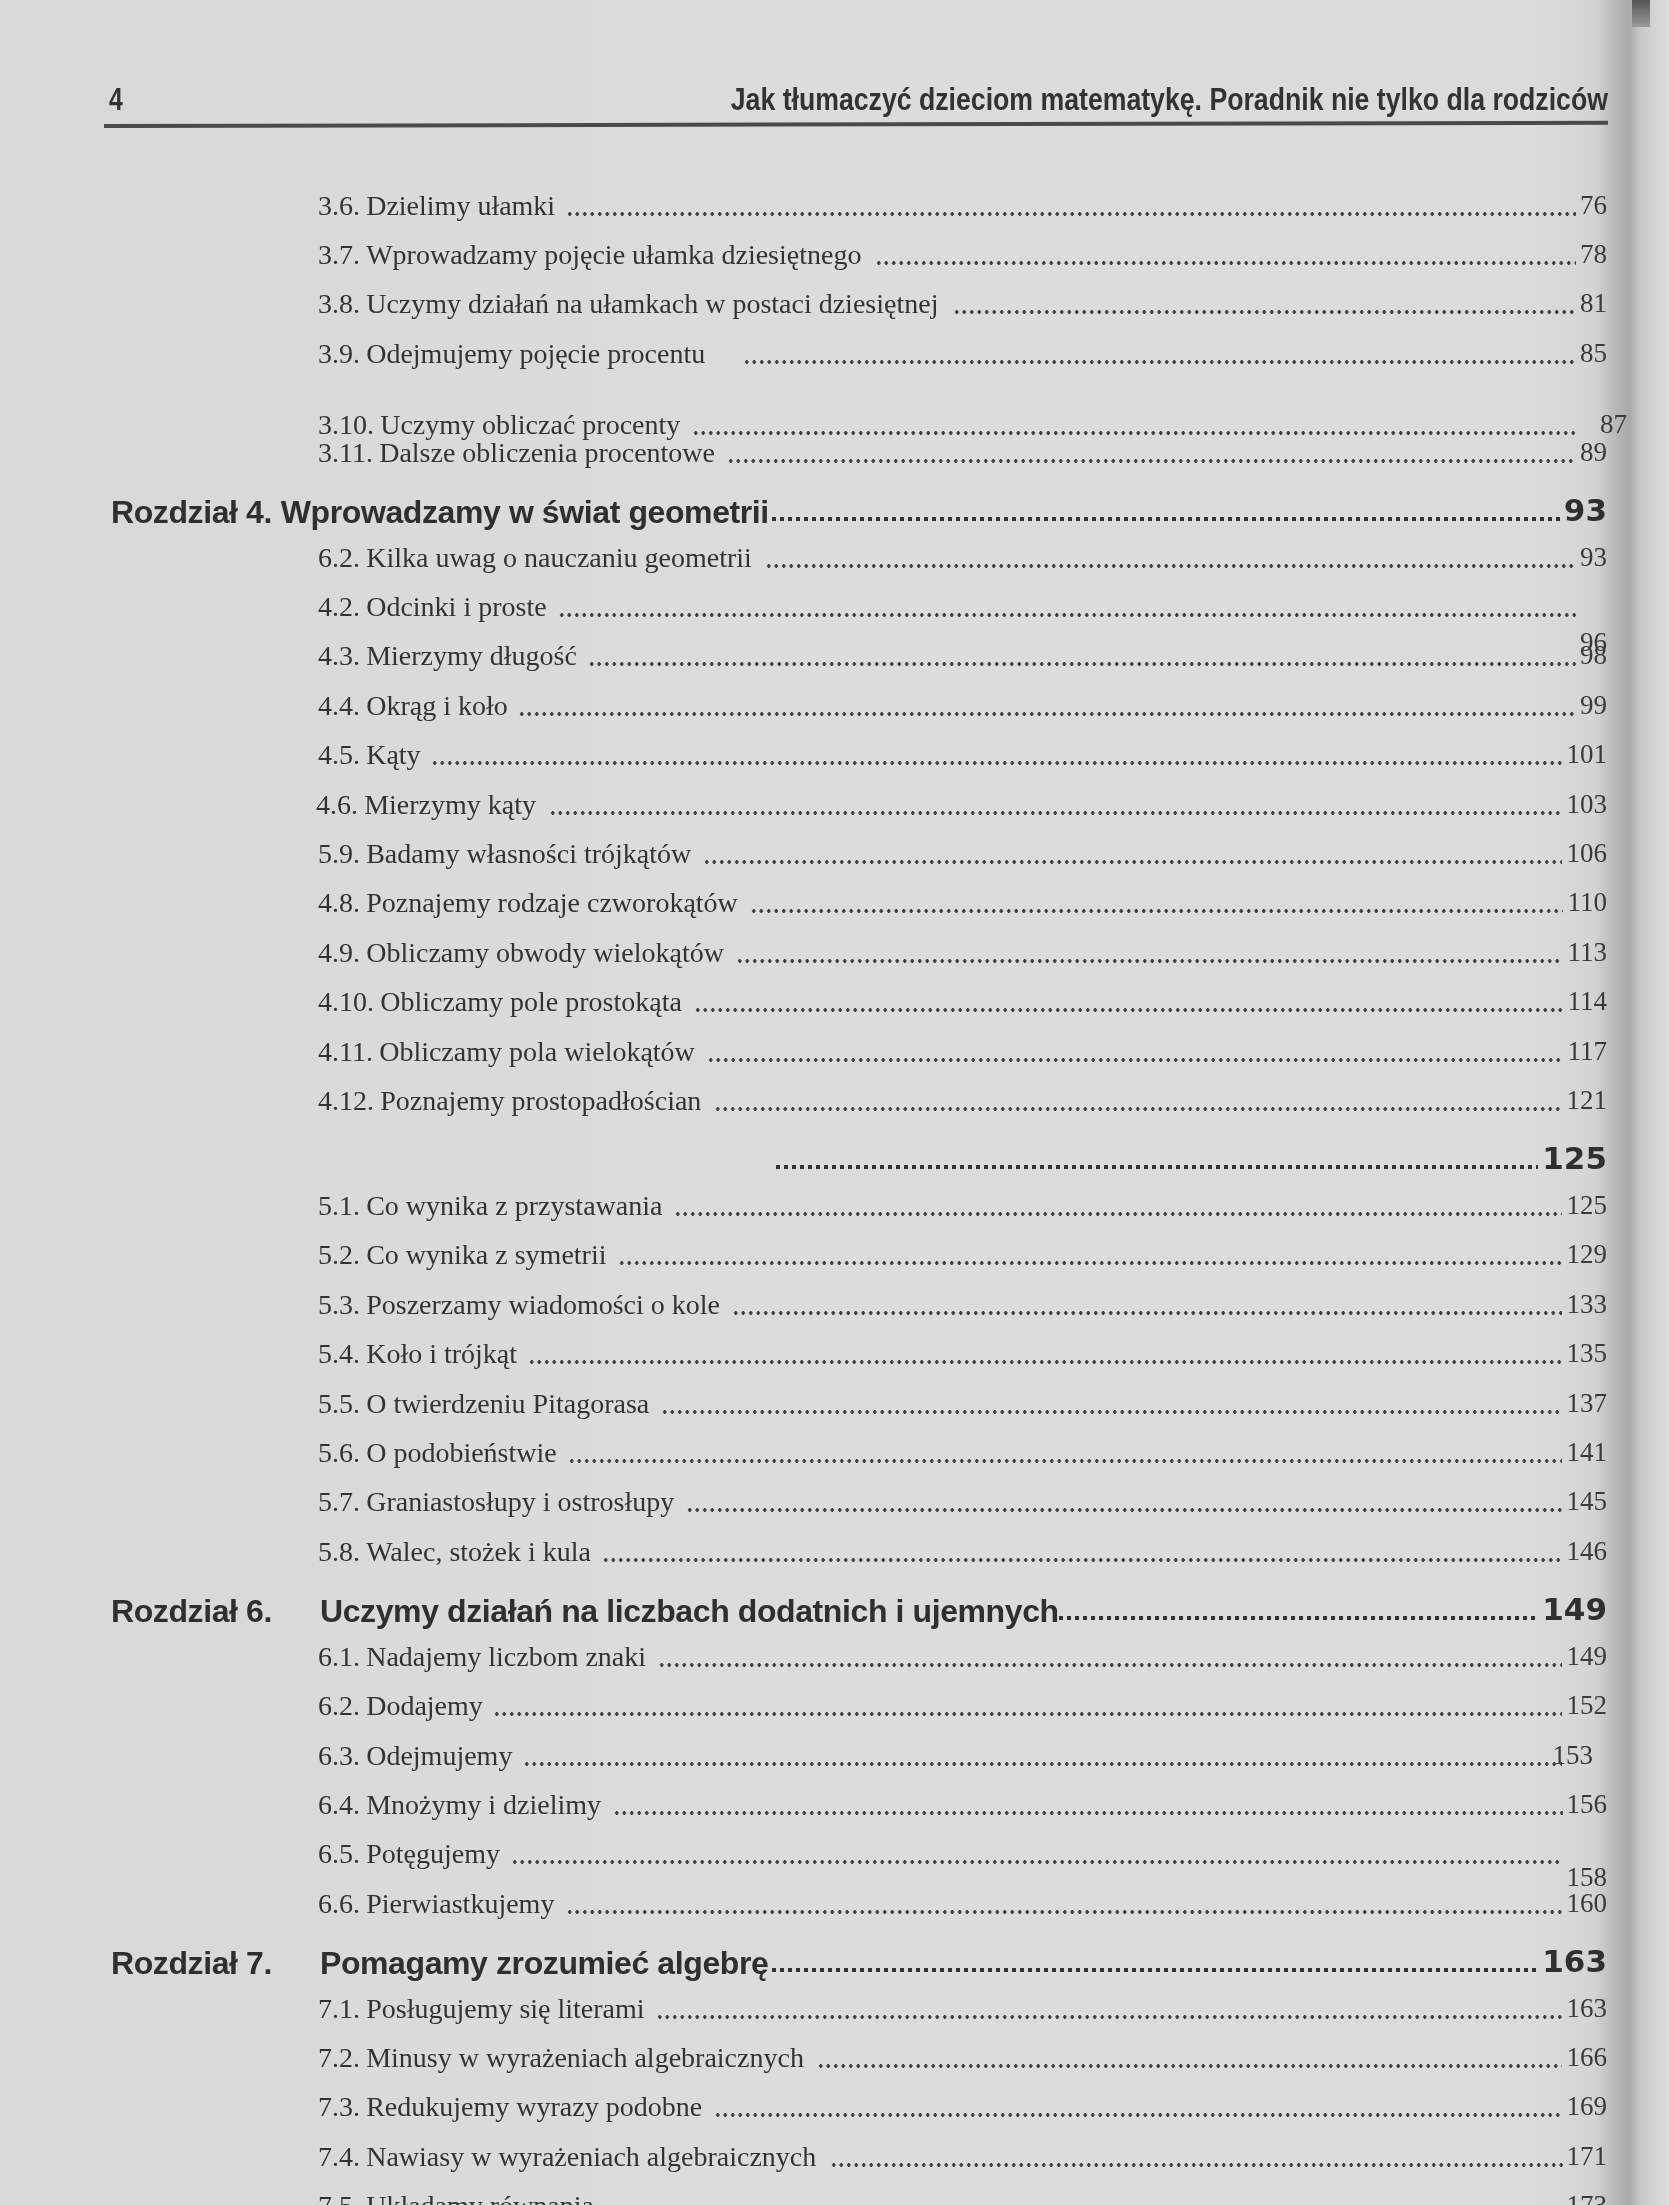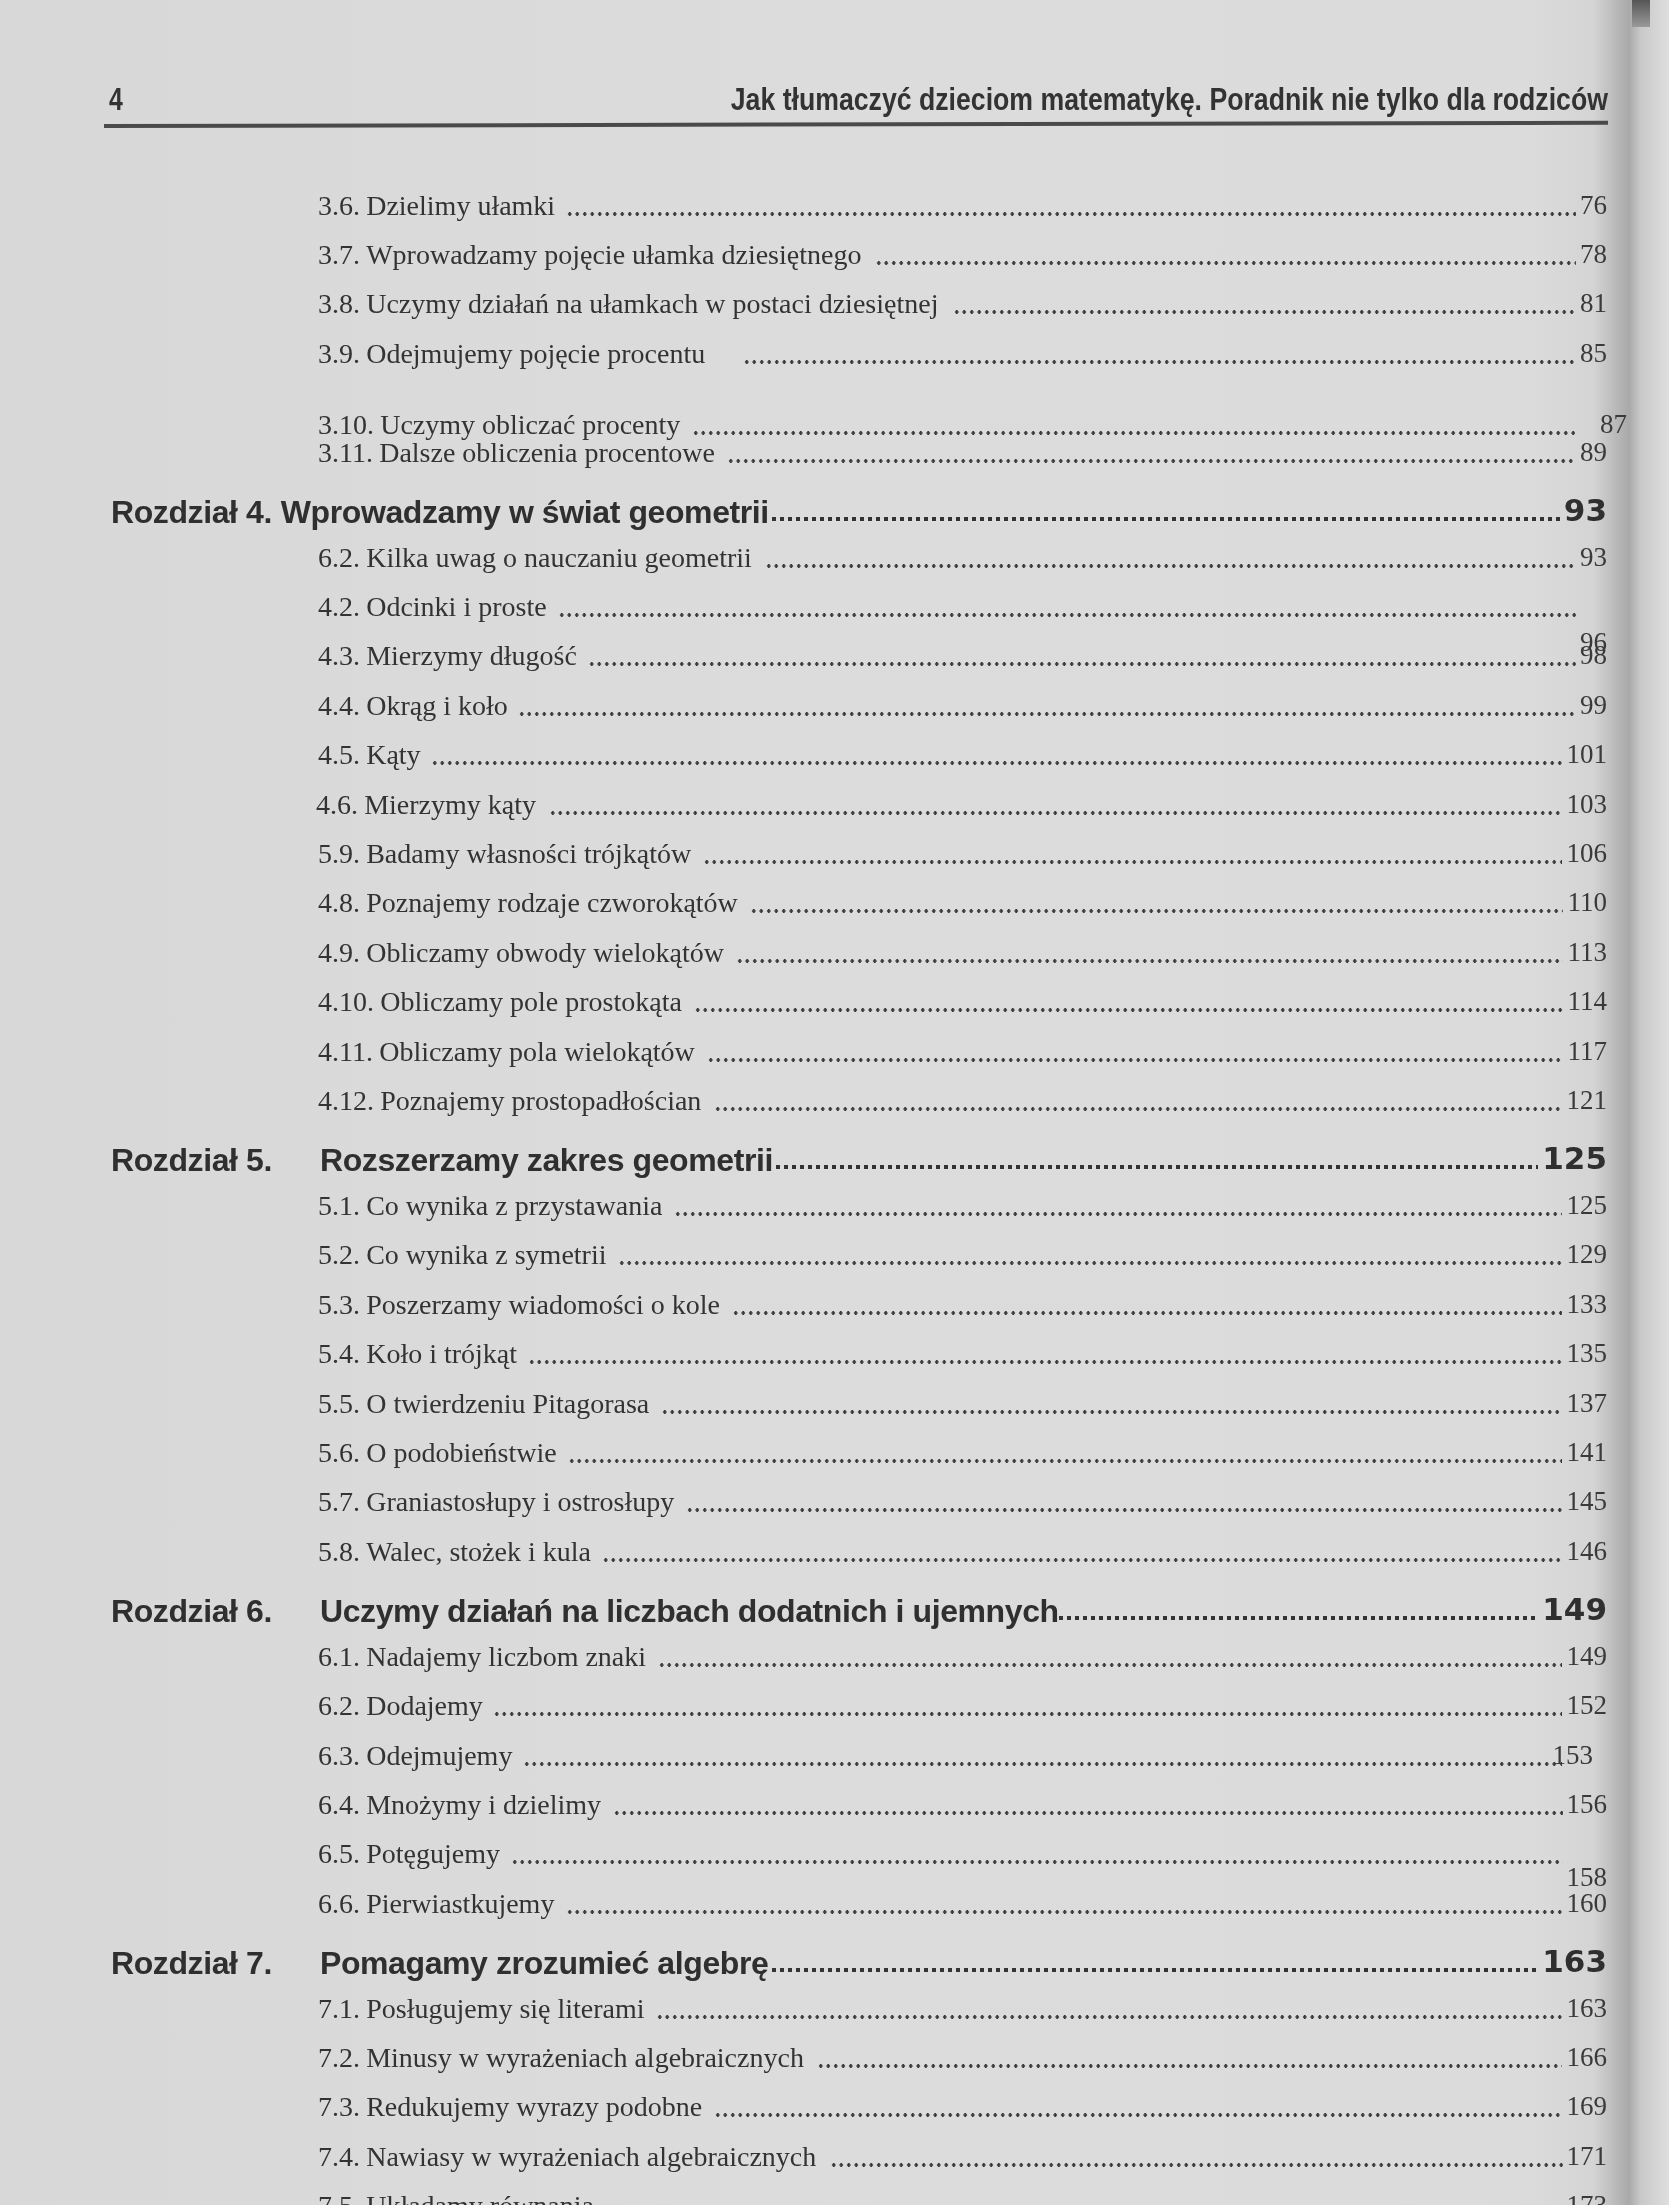--- a/index.html
+++ b/index.html
@@ -220,24 +220,20 @@
       </div>
       <div class="row sec" style="top: 1085px;">
         <div class="label" style="left: 318px;">
           <span class="num">4.12.</span>
           <span>Poznajemy prostopadłościan</span>
         </div>
         <div class="leader" style="left: 714px; width: 849px; top: 22px;"></div>
         <div class="pg" style="right: 62px; top: 0px;">121</div>
       </div>
       <div class="row chap" style="top: 1142px;">
-        <div class="label" style="left: 111px;">
-          <span class="cnum" style="margin-right: 48px;">Rozdział 5.</span>
-          <span>Rozszerzamy zakres geometrii</span>
-        </div>
         <div class="leader" style="left: 776px; width: 762px; top: 23px;"></div>
         <div class="pg" style="right: 62px; top: -1.8px;">125</div>
       </div>
       <div class="row sec" style="top: 1190px;">
         <div class="label" style="left: 318px;">
           <span class="num">5.1.</span>
           <span>Co wynika z przystawania</span>
         </div>
         <div class="leader" style="left: 674px; width: 888px; top: 22px;"></div>
         <div class="pg" style="right: 62px; top: 0px;">125</div>

